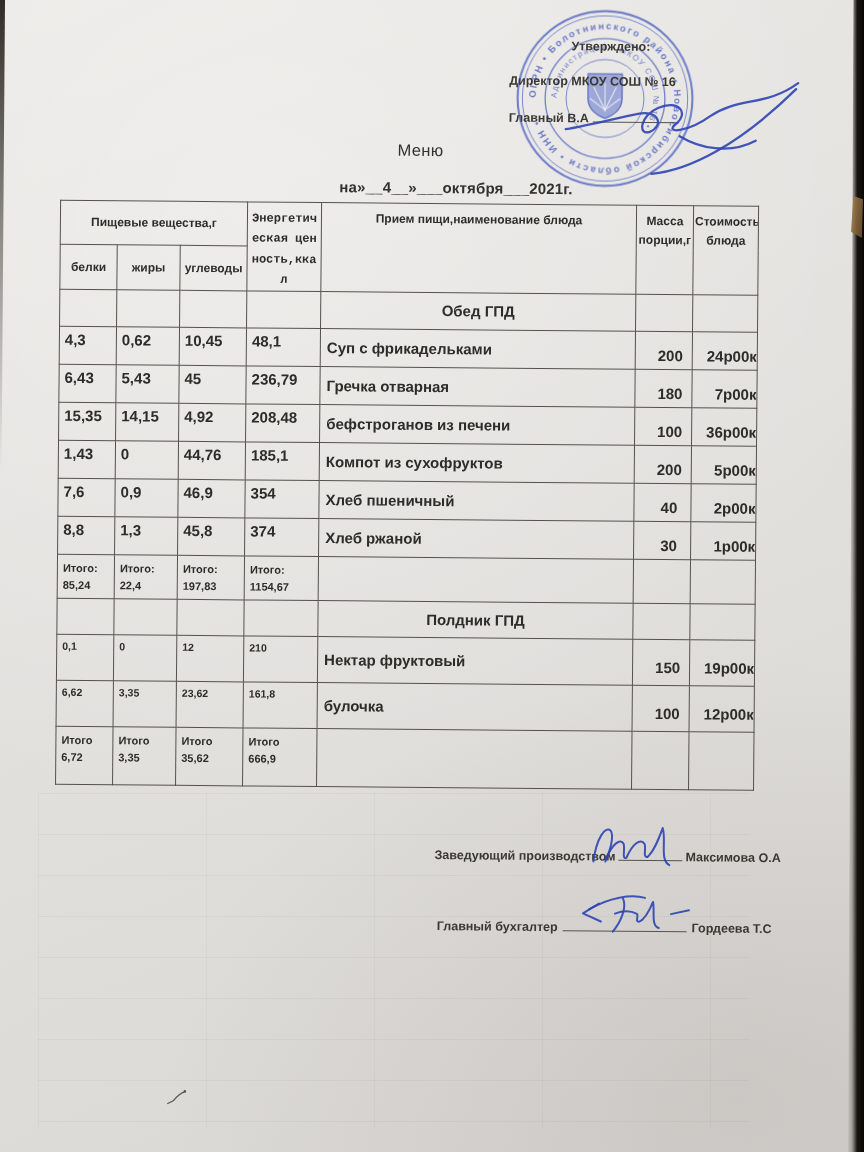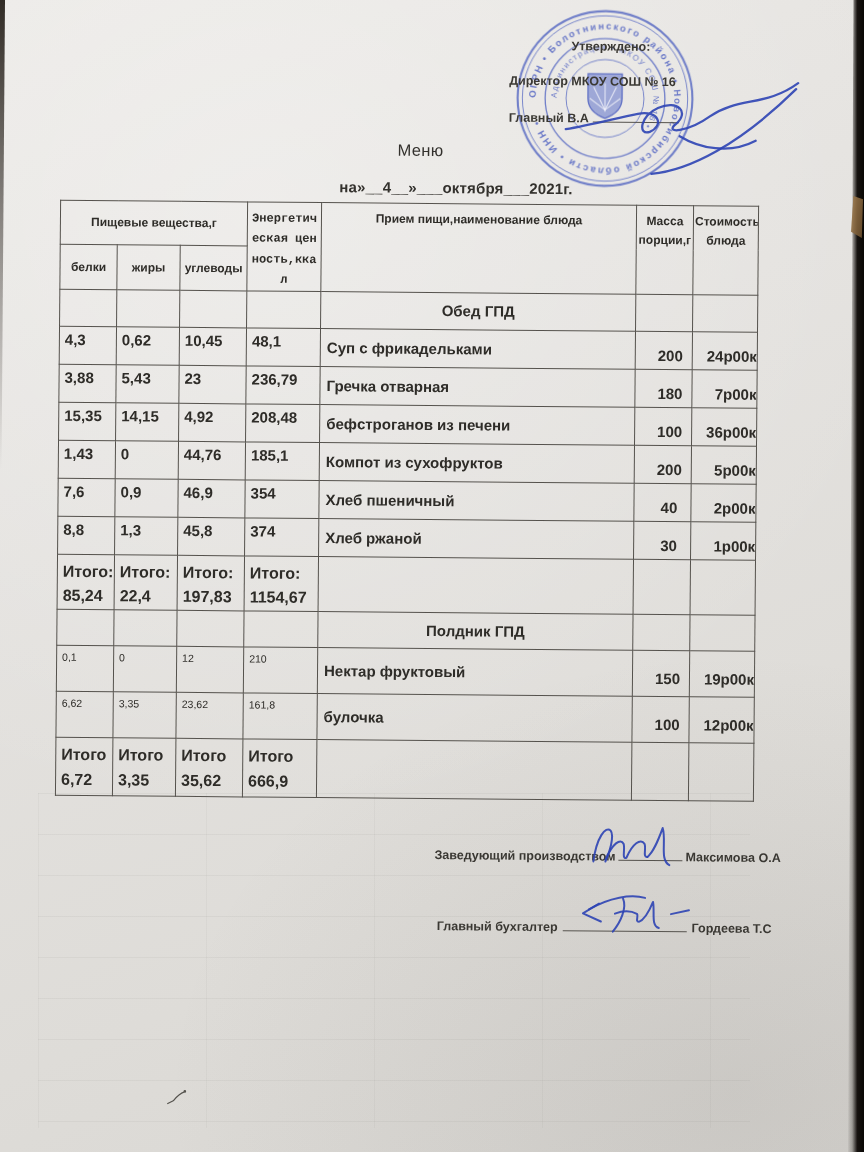--- a/index.html
+++ b/index.html
@@ -60,27 +60,27 @@
   .th{font-size:12px;font-weight:bold;text-align:center;vertical-align:top;padding:6px 1px 0 1px;line-height:1.55;}
   .th.brk{word-break:break-all;line-height:1.7;font-family:Liberation Mono, monospace;}
   .th.grp{vertical-align:middle;padding-top:0;}
   .th.sub{vertical-align:middle;padding-top:0;text-align:center;}
   tr.hr1{height:40px;}
   tr.hr2{height:40px;}
   tr.r-sec1{height:37px;} tr.r-sec2{height:36px;}
   tr.r-dish{height:38px;} tr.r-dish-t{height:46px;}
   tr.r-tot1{height:44px;} tr.r-tot2{height:58px;}
   td.num{vertical-align:top;text-align:left;padding:4px 1px 0 5px;font-size:15px;font-weight:bold;}
-  td.num.small{font-size:10.5px;font-weight:400;padding-top:5px;}
+  td.num.small{font-size:10.5px;font-weight:700;padding-top:5px;}
   td.name{vertical-align:middle;text-align:left;padding-left:6px;font-size:15px;font-weight:bold;}
   td.sec{vertical-align:middle;text-align:center;font-size:15px;font-weight:bold;}
   td.sec.lite{font-weight:600;}
   td.mass{vertical-align:middle;text-align:center;padding:10px 0 0 13px;font-size:15px;font-weight:bold;}
   td.price{vertical-align:middle;text-align:right;padding:10px 0 0 9px;font-size:15px;font-weight:bold;}
-  td.tot{vertical-align:top;text-align:left;padding:5px 1px 0 5px;font-size:16px;font-weight:600;line-height:1.55;}
+  td.tot{vertical-align:top;text-align:left;padding:5px 1px 0 5px;font-size:11px;font-weight:600;line-height:1.55;}
   td.tot span{display:block;}
   
   .ghost{
     position:absolute;left:38px;top:793px;width:712px;height:335px;z-index:1;
     background:
       repeating-linear-gradient(to bottom, rgba(105,105,98,0.07) 0 1px, rgba(0,0,0,0) 1px 41px),
       repeating-linear-gradient(to right, rgba(105,105,98,0.055) 0 1px, rgba(0,0,0,0) 1px 168px);
   }
   .speck{position:absolute;left:168px;top:1088px;z-index:4;}
   
@@ -183,23 +183,23 @@
       <tr class="r-dish">
         <td class="num">4,3</td>
         <td class="num">0,62</td>
         <td class="num">10,45</td>
         <td class="num">48,1</td>
         <td class="name">Суп с фрикадельками</td>
         <td class="mass">200</td>
         <td class="price">24р00к</td>
       </tr>
       <tr class="r-dish">
-        <td class="num">3,88</td>
+        <td class="num">6,43</td>
         <td class="num">5,43</td>
-        <td class="num">23</td>
+        <td class="num">45</td>
         <td class="num">236,79</td>
         <td class="name">Гречка отварная</td>
         <td class="mass">180</td>
         <td class="price">7р00к</td>
       </tr>
       <tr class="r-dish">
         <td class="num">15,35</td>
         <td class="num">14,15</td>
         <td class="num">4,92</td>
         <td class="num">208,48</td>

